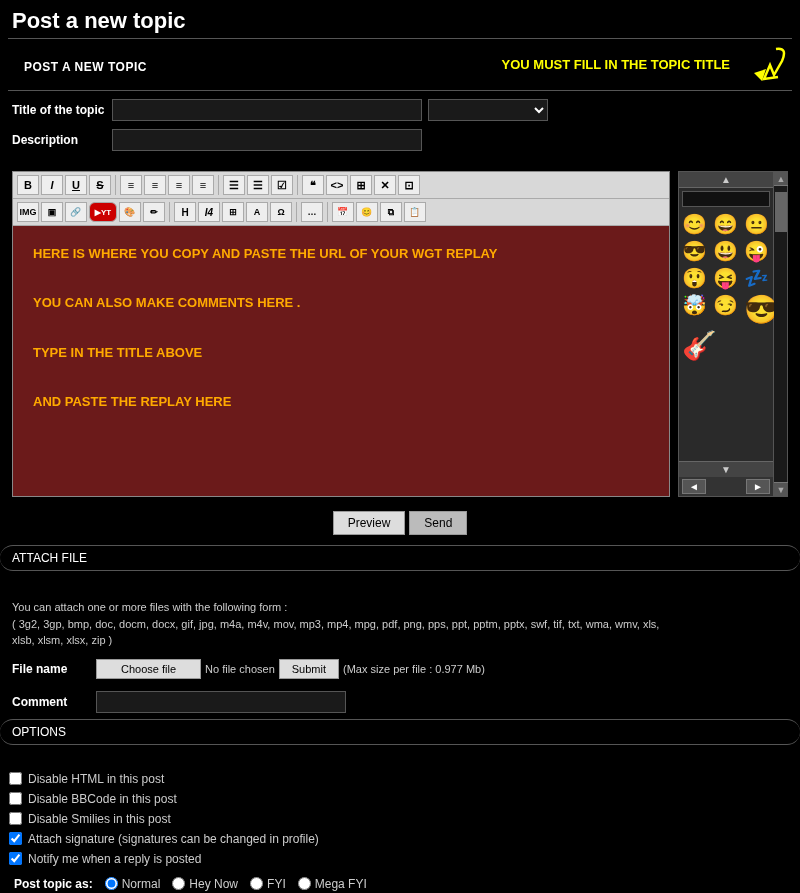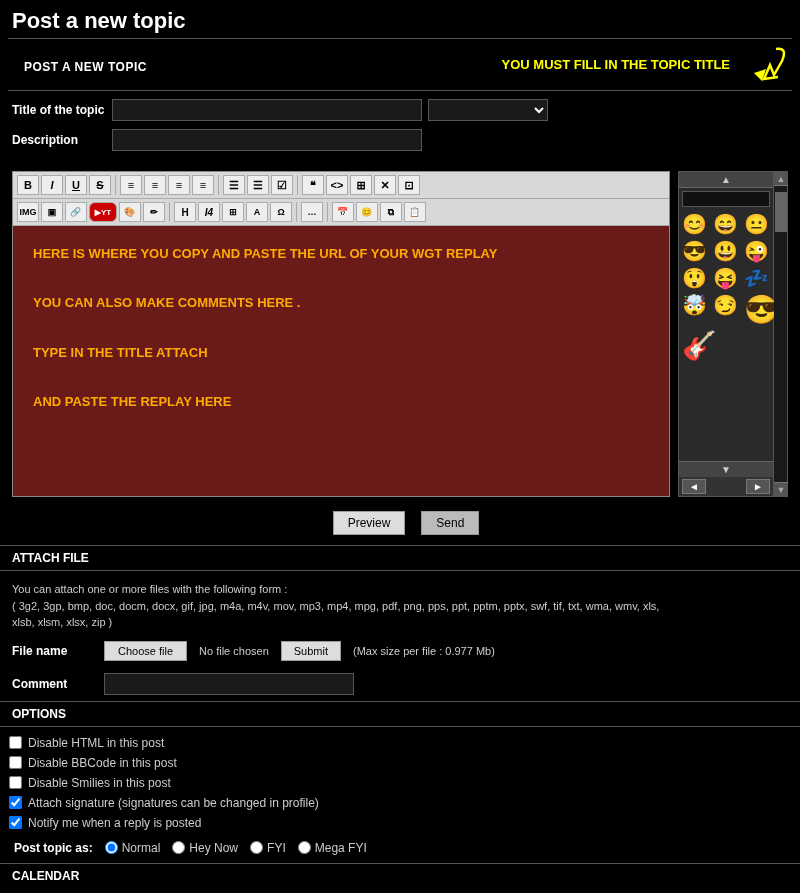--- a/index.html
+++ b/index.html
@@ -147,54 +147,54 @@
       gap: 4px;
       padding: 10px;
     }
     .btn-preview, .btn-send {
       padding: 4px 14px;
       background: #ddd;
       border: 1px solid #999;
       color: #000;
       cursor: pointer;
       font-size: 12px;
-      margin-left: 12px;
     }
     .btn-send {
       background: #bbb;
     }
     
     .section-header {
       padding: 5px 12px;
-      font-weight: bold;
+      font-weight: normal;
       font-size: 12px;
       text-transform: uppercase;
       border-top: 1px solid #555;
       border-bottom: 1px solid #555;
-      margin-bottom: 6px;
+      margin-bottom: 24px;
+      border-radius: 13px;
     }
     .attach-info {
       padding: 4px 12px;
       font-size: 11px;
       color: #ccc;
       line-height: 1.5;
     }
     .attach-row {
       display: flex;
       align-items: center;
-      gap: 12px;
+      gap: 4px;
       padding: 6px 12px;
     }
     .attach-label {
       font-weight: bold;
       width: 80px;
       font-size: 12px;
     }
     .file-choose-btn {
-      padding: 3px 13px;
+      padding: 3px 24px;
       background: #ddd;
       border: 1px solid #999;
       color: #000;
       cursor: pointer;
       font-size: 11px;
     }
     .file-no-chosen {
       color: #ccc;
       font-size: 11px;
       text-align: center;
@@ -349,21 +349,21 @@
       <button class="toolbar-btn" style="font-size:9px;">😊</button>
       <button class="toolbar-btn" style="font-size:9px;">⧉</button>
       <button class="toolbar-btn" style="font-size:9px;">📋</button>
     </div>
 
     <div class="editor-content-area" contenteditable="true" style="">
       <div>HERE IS WHERE YOU COPY AND PASTE THE URL OF YOUR WGT REPLAY</div>
       <br>
       <div>YOU CAN ALSO MAKE COMMENTS HERE .</div>
       <br>
-      <div>TYPE IN THE TITLE ATTACH</div>
+      <div>TYPE IN THE TITLE ABOVE</div>
       <br>
       <div>AND PASTE THE REPLAY HERE</div>
     </div>
   </div>
 
   <div style="display:flex; flex-direction:row;">
     <div style="display:flex; flex-direction:column; width:96px; background:#2a2a2a; border:1px solid #555;">
 
       <div style="background:#444; border-bottom:1px solid #666; text-align:center; cursor:pointer; font-size:10px; color:#ccc; padding:2px;">▲</div>
 

